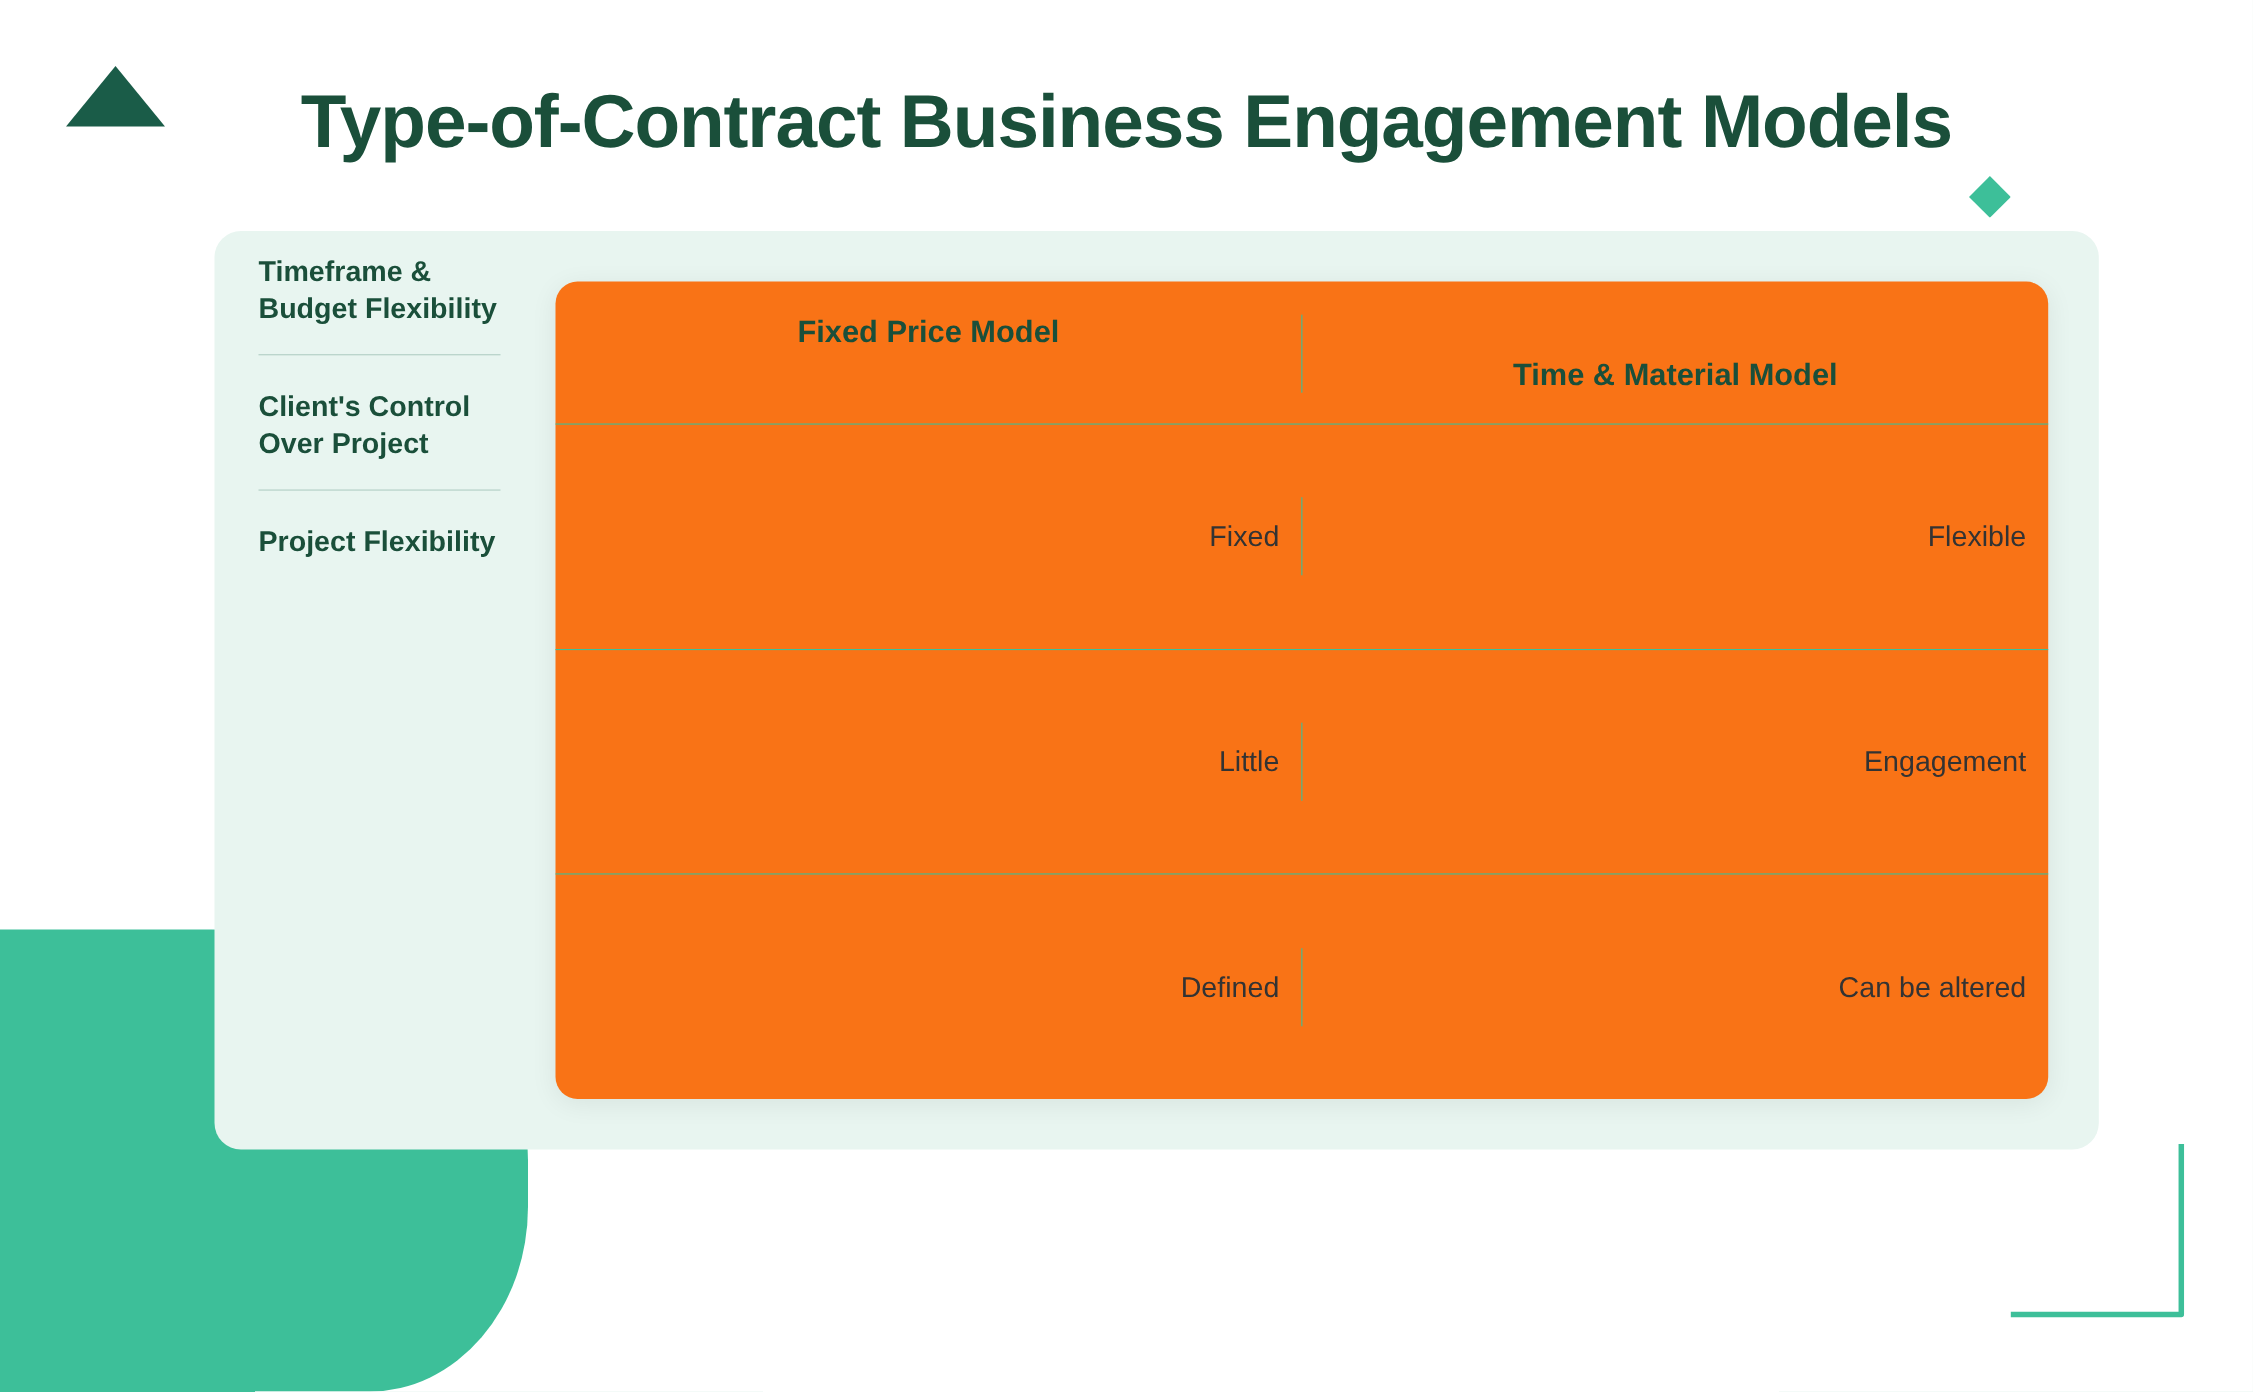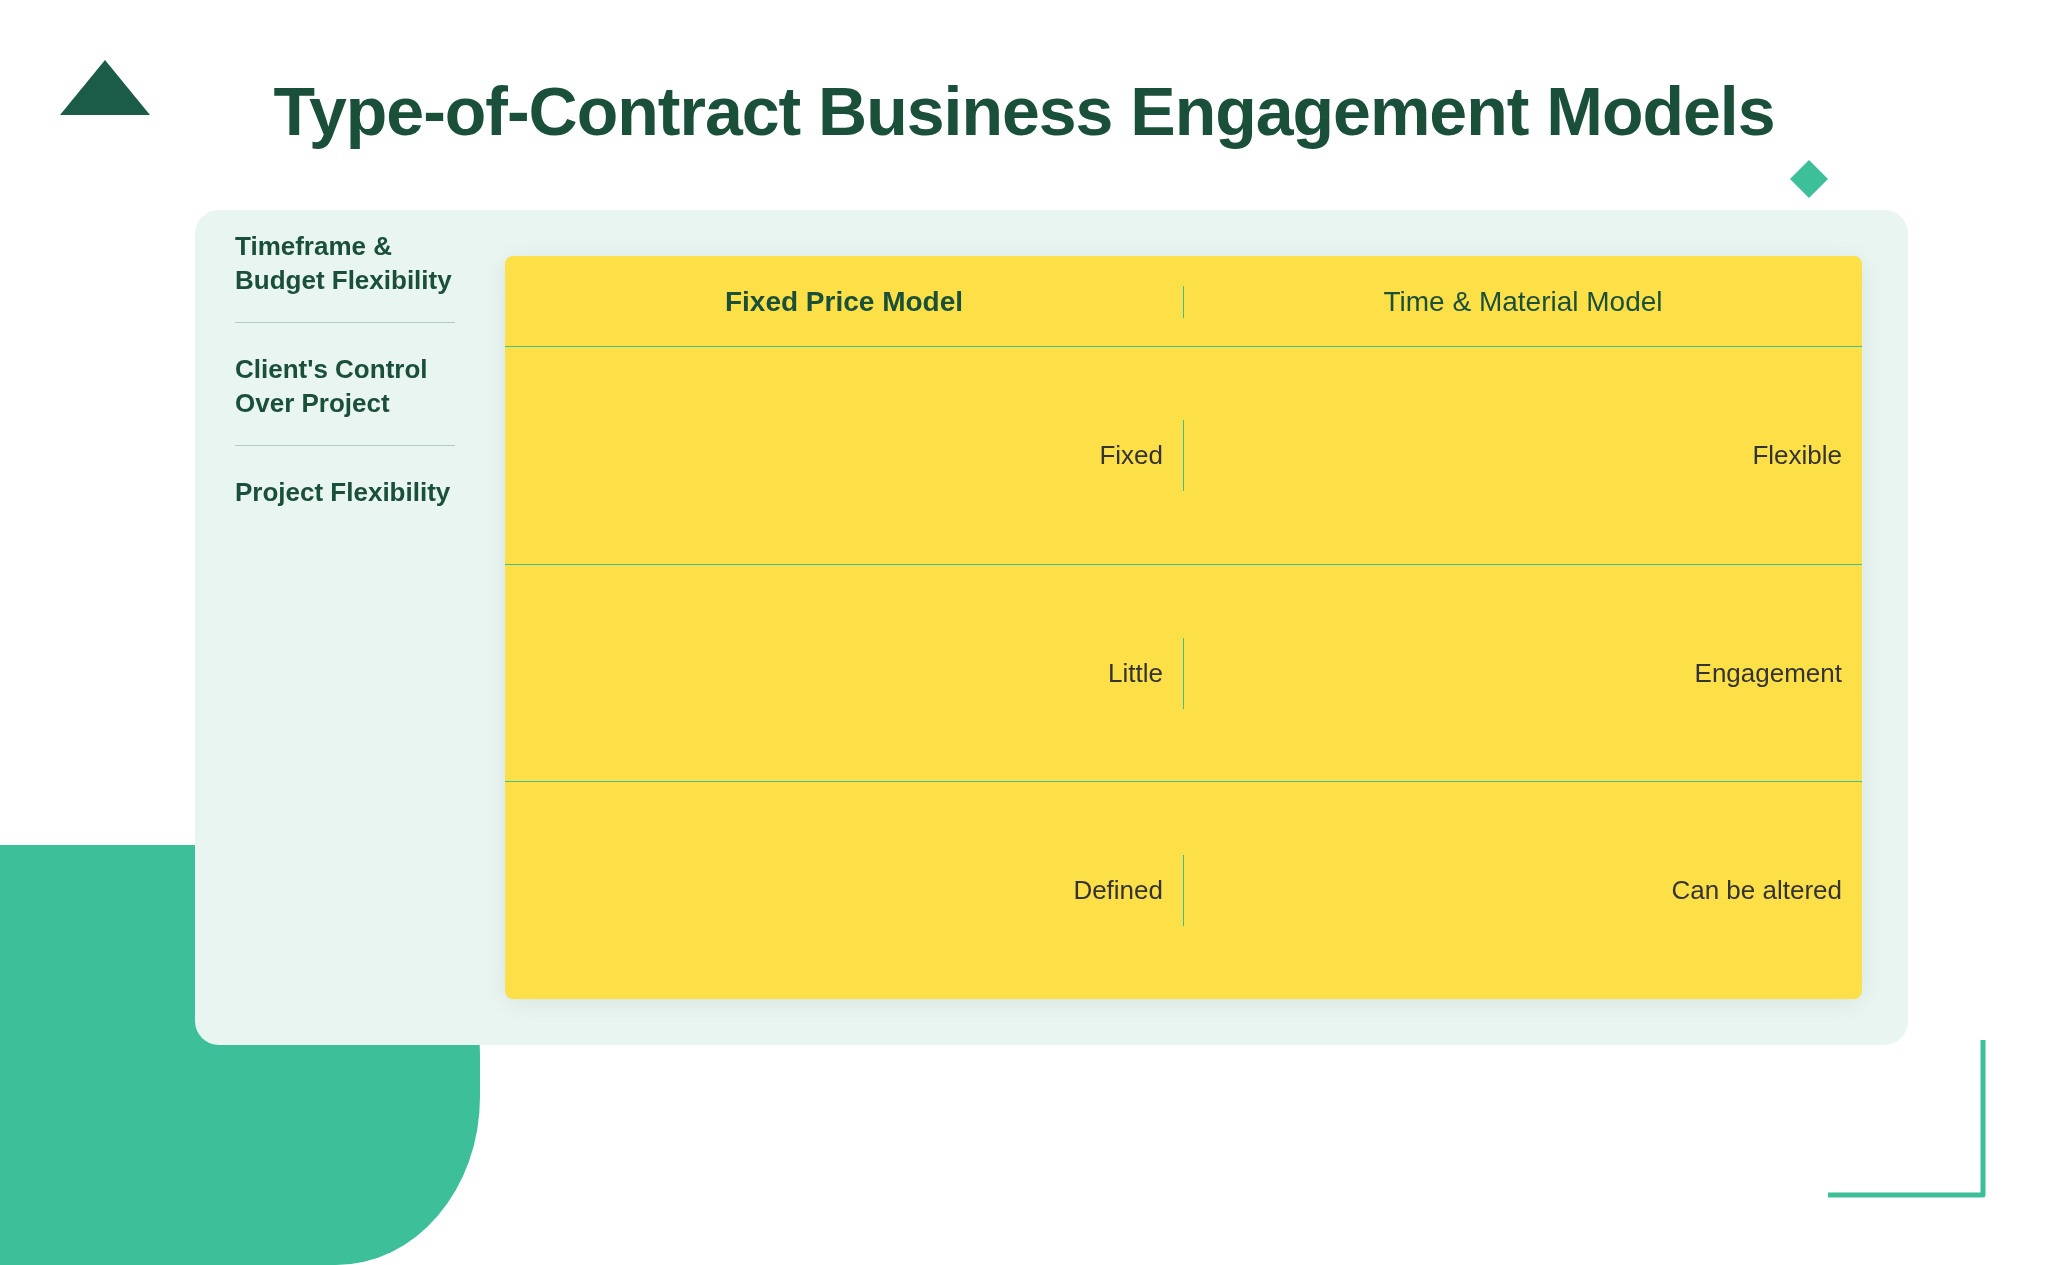--- a/index.html
+++ b/index.html
@@ -70,22 +70,22 @@
       border-radius: 24px;
     }
 
     
     .inner-card {
       position: absolute;
       top: 46px;
       left: 310px;
       right: 46px;
       bottom: 46px;
-      background: #fde047;
-      border-radius: 8px;
+      background: #f97316;
+      border-radius: 20px;
       box-shadow: 0 4px 24px rgba(0,0,0,0.07);
     }
 
     
     .row-labels {
       position: absolute;
       top: 0;
       left: 0;
       width: 320px;
       bottom: 0;
@@ -146,23 +146,24 @@
       font-weight: 800;
       color: #1a4f3a;
       border-right: 1.5px solid #3dbf99;
       padding: 0 20px;
     }
 
     .col-time {
       flex: 1;
       text-align: center;
       font-size: 28px;
-      font-weight: 400;
+      font-weight: 700;
       color: #1a4f3a;
       padding: 0 20px;
+      margin-top: 39px;
     }
 
     
     .table-rows {
       display: flex;
       flex-direction: column;
       flex: 1;
     }
 
     .table-row {

